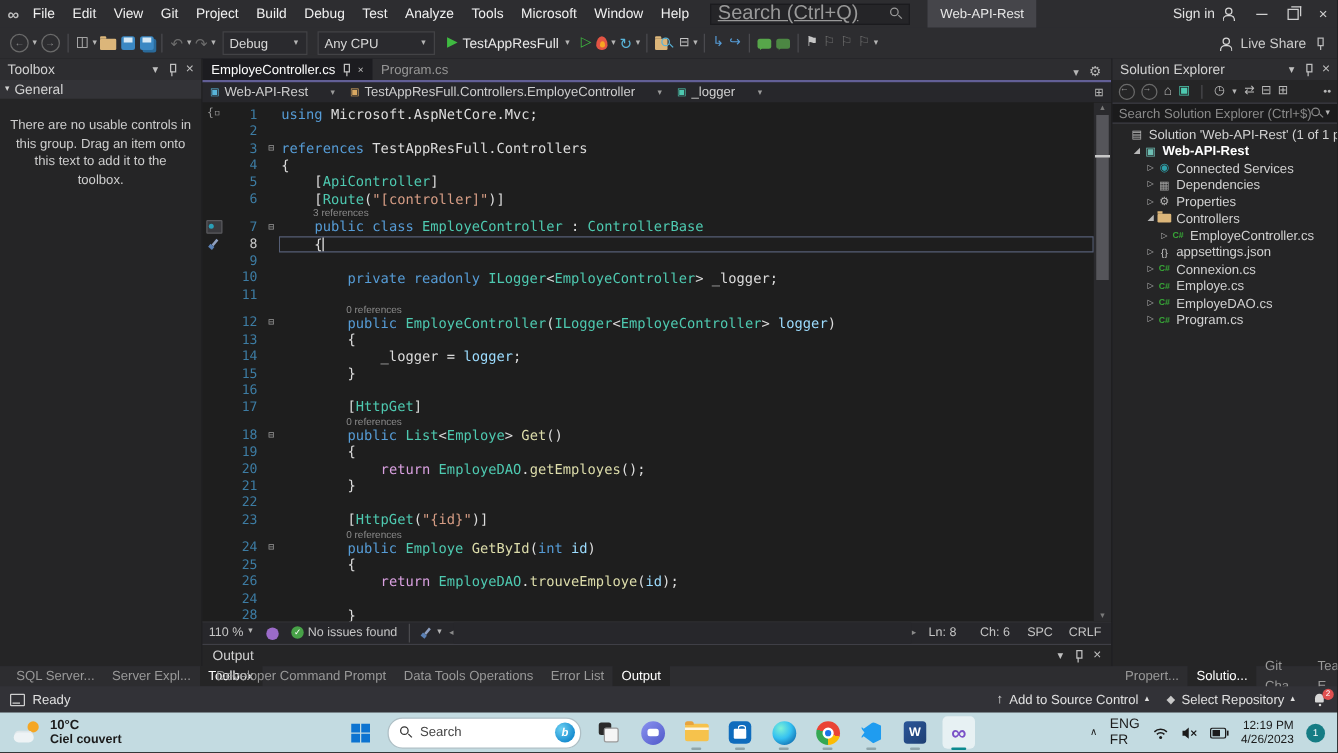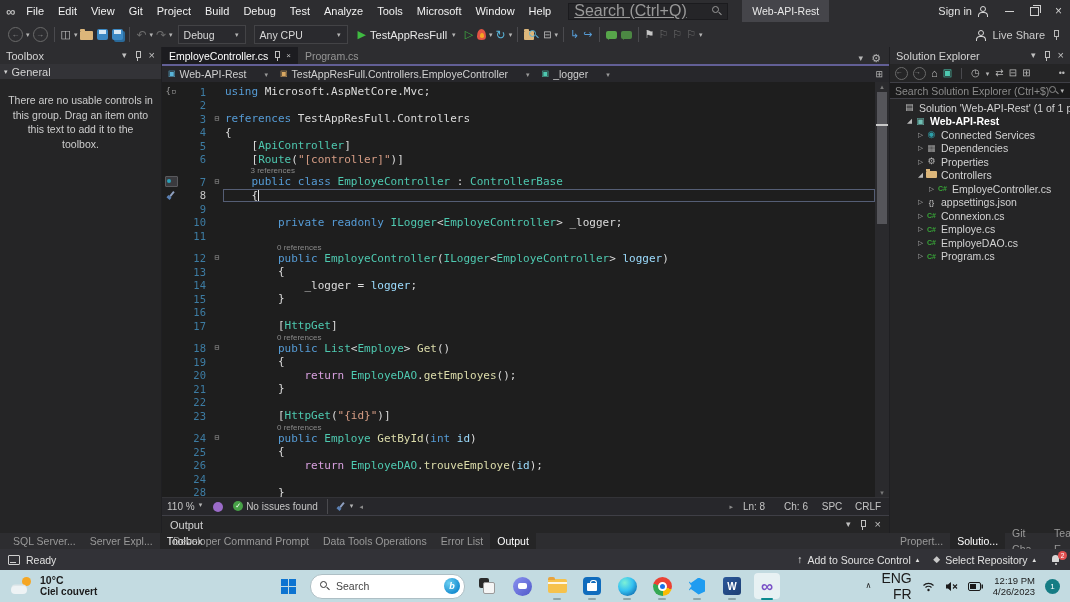--- a/index.html
+++ b/index.html
@@ -180,21 +180,21 @@
   .ic-store::before{content:"";position:absolute;left:6.5px;top:3px;width:5px;height:4px;border:1.3px solid #fff;border-bottom:none;border-radius:3px 3px 0 0;z-index:1;}
   .ic-edge{width:19px;height:19px;border-radius:50%;background:radial-gradient(circle at 35% 30%,#7df1d6,#35c1f1 45%,#0b62a8 90%);}
   .ic-chrome{width:19px;height:19px;border-radius:50%;position:relative;
              background:conic-gradient(#ea4335 0 30%,#fbbc05 30% 50%,#34a853 50% 80%,#ea4335 80%);}
   .ic-chrome::after{content:"";position:absolute;left:5px;top:5px;width:9px;height:9px;border-radius:50%;background:#1a73e8;border:2px solid #fff;box-sizing:border-box;}
   .ic-vscode{width:16px;height:17px;background:#1f9cf0;clip-path:polygon(60% 0,100% 18%,100% 82%,60% 100%,12% 68%,2% 76%,0 70%,16% 50%,0 30%,2% 24%,12% 32%);}
   .ic-word{width:18px;height:18px;border-radius:3px;background:linear-gradient(135deg,#2b579a,#1e3f73);color:#fff;
            display:flex;align-items:center;justify-content:center;font-size:10px;font-weight:bold;}
   .ic-vs{color:#7a52c7;font-size:17px;font-weight:bold;line-height:1;}
   .tray{display:flex;align-items:center;gap:10px;padding-right:10px;width:215px;flex:none;justify-content:flex-end;}
-  .tray2{font-size:14px;line-height:1.15;text-align:right;}
+  .tray2{font-size:11px;line-height:1.15;text-align:left;}
   .clock{font-size:9.5px;line-height:1.2;text-align:right;}
   .tray-badge{width:15px;height:15px;border-radius:50%;background:#157c84;color:#fff;font-size:8px;display:flex;align-items:center;justify-content:center;}
   .chev{font-size:8px;}
 </style>
 </head>
 <body>
 
 <div id="app">
 
   <div class="titlebar">

